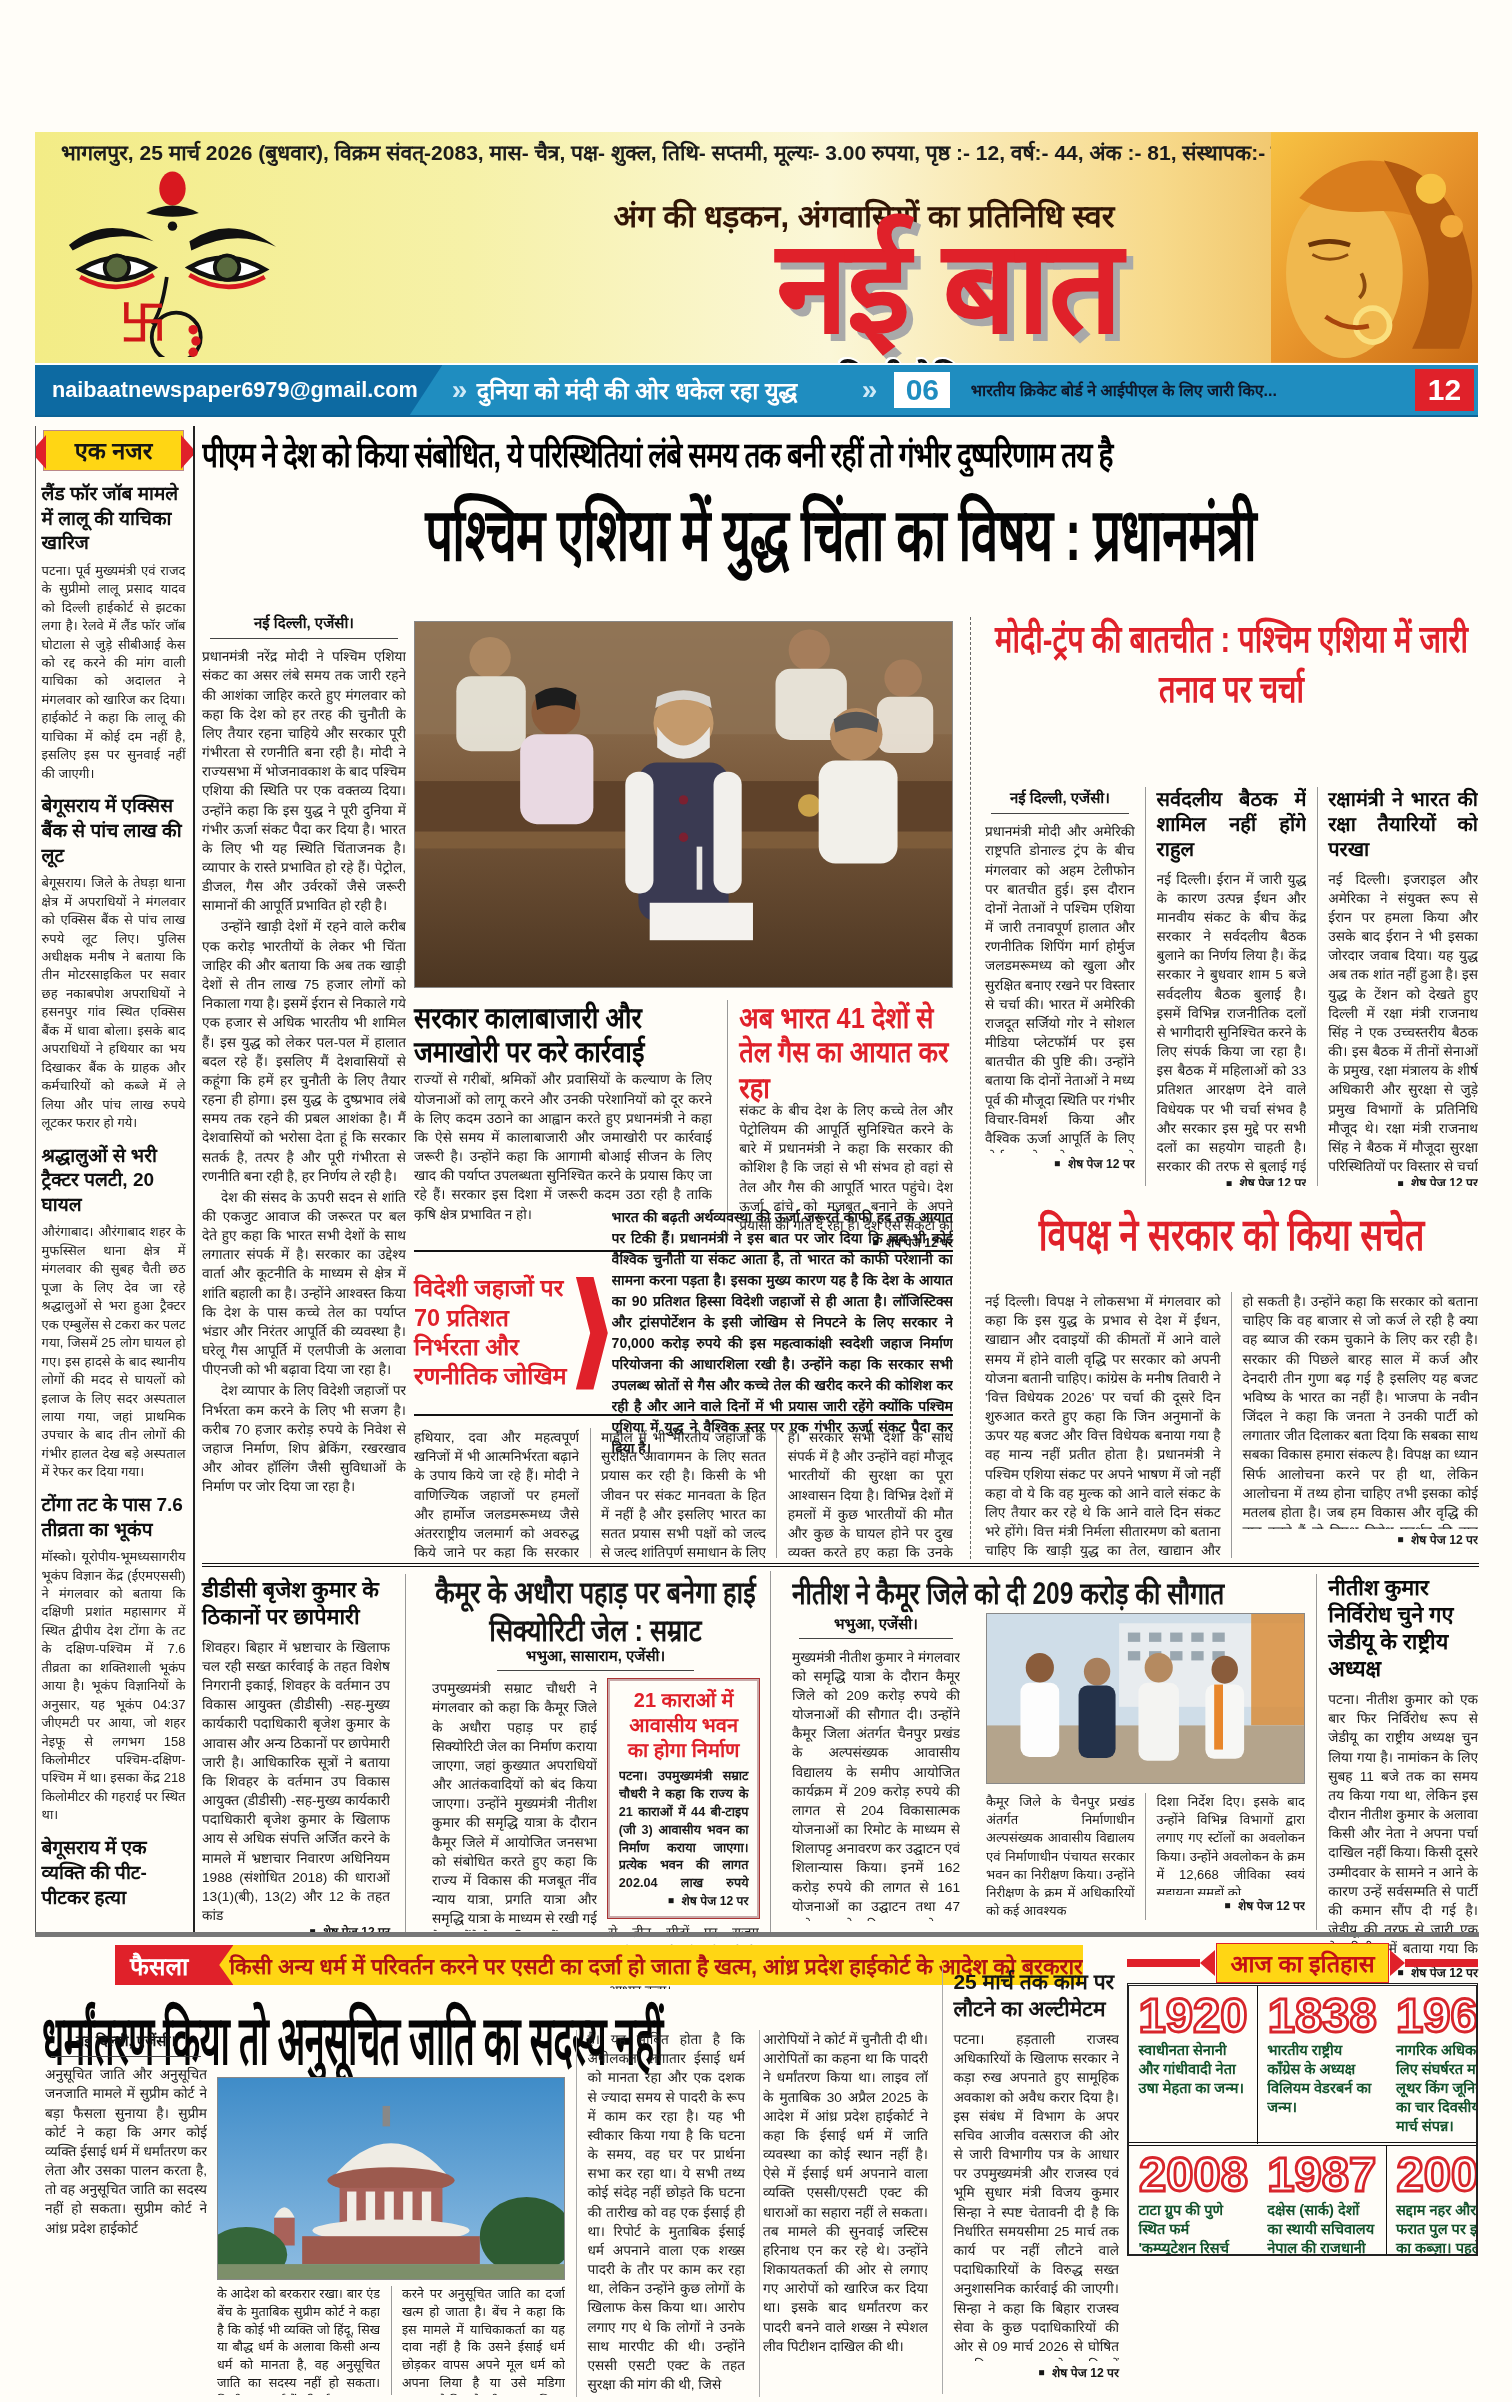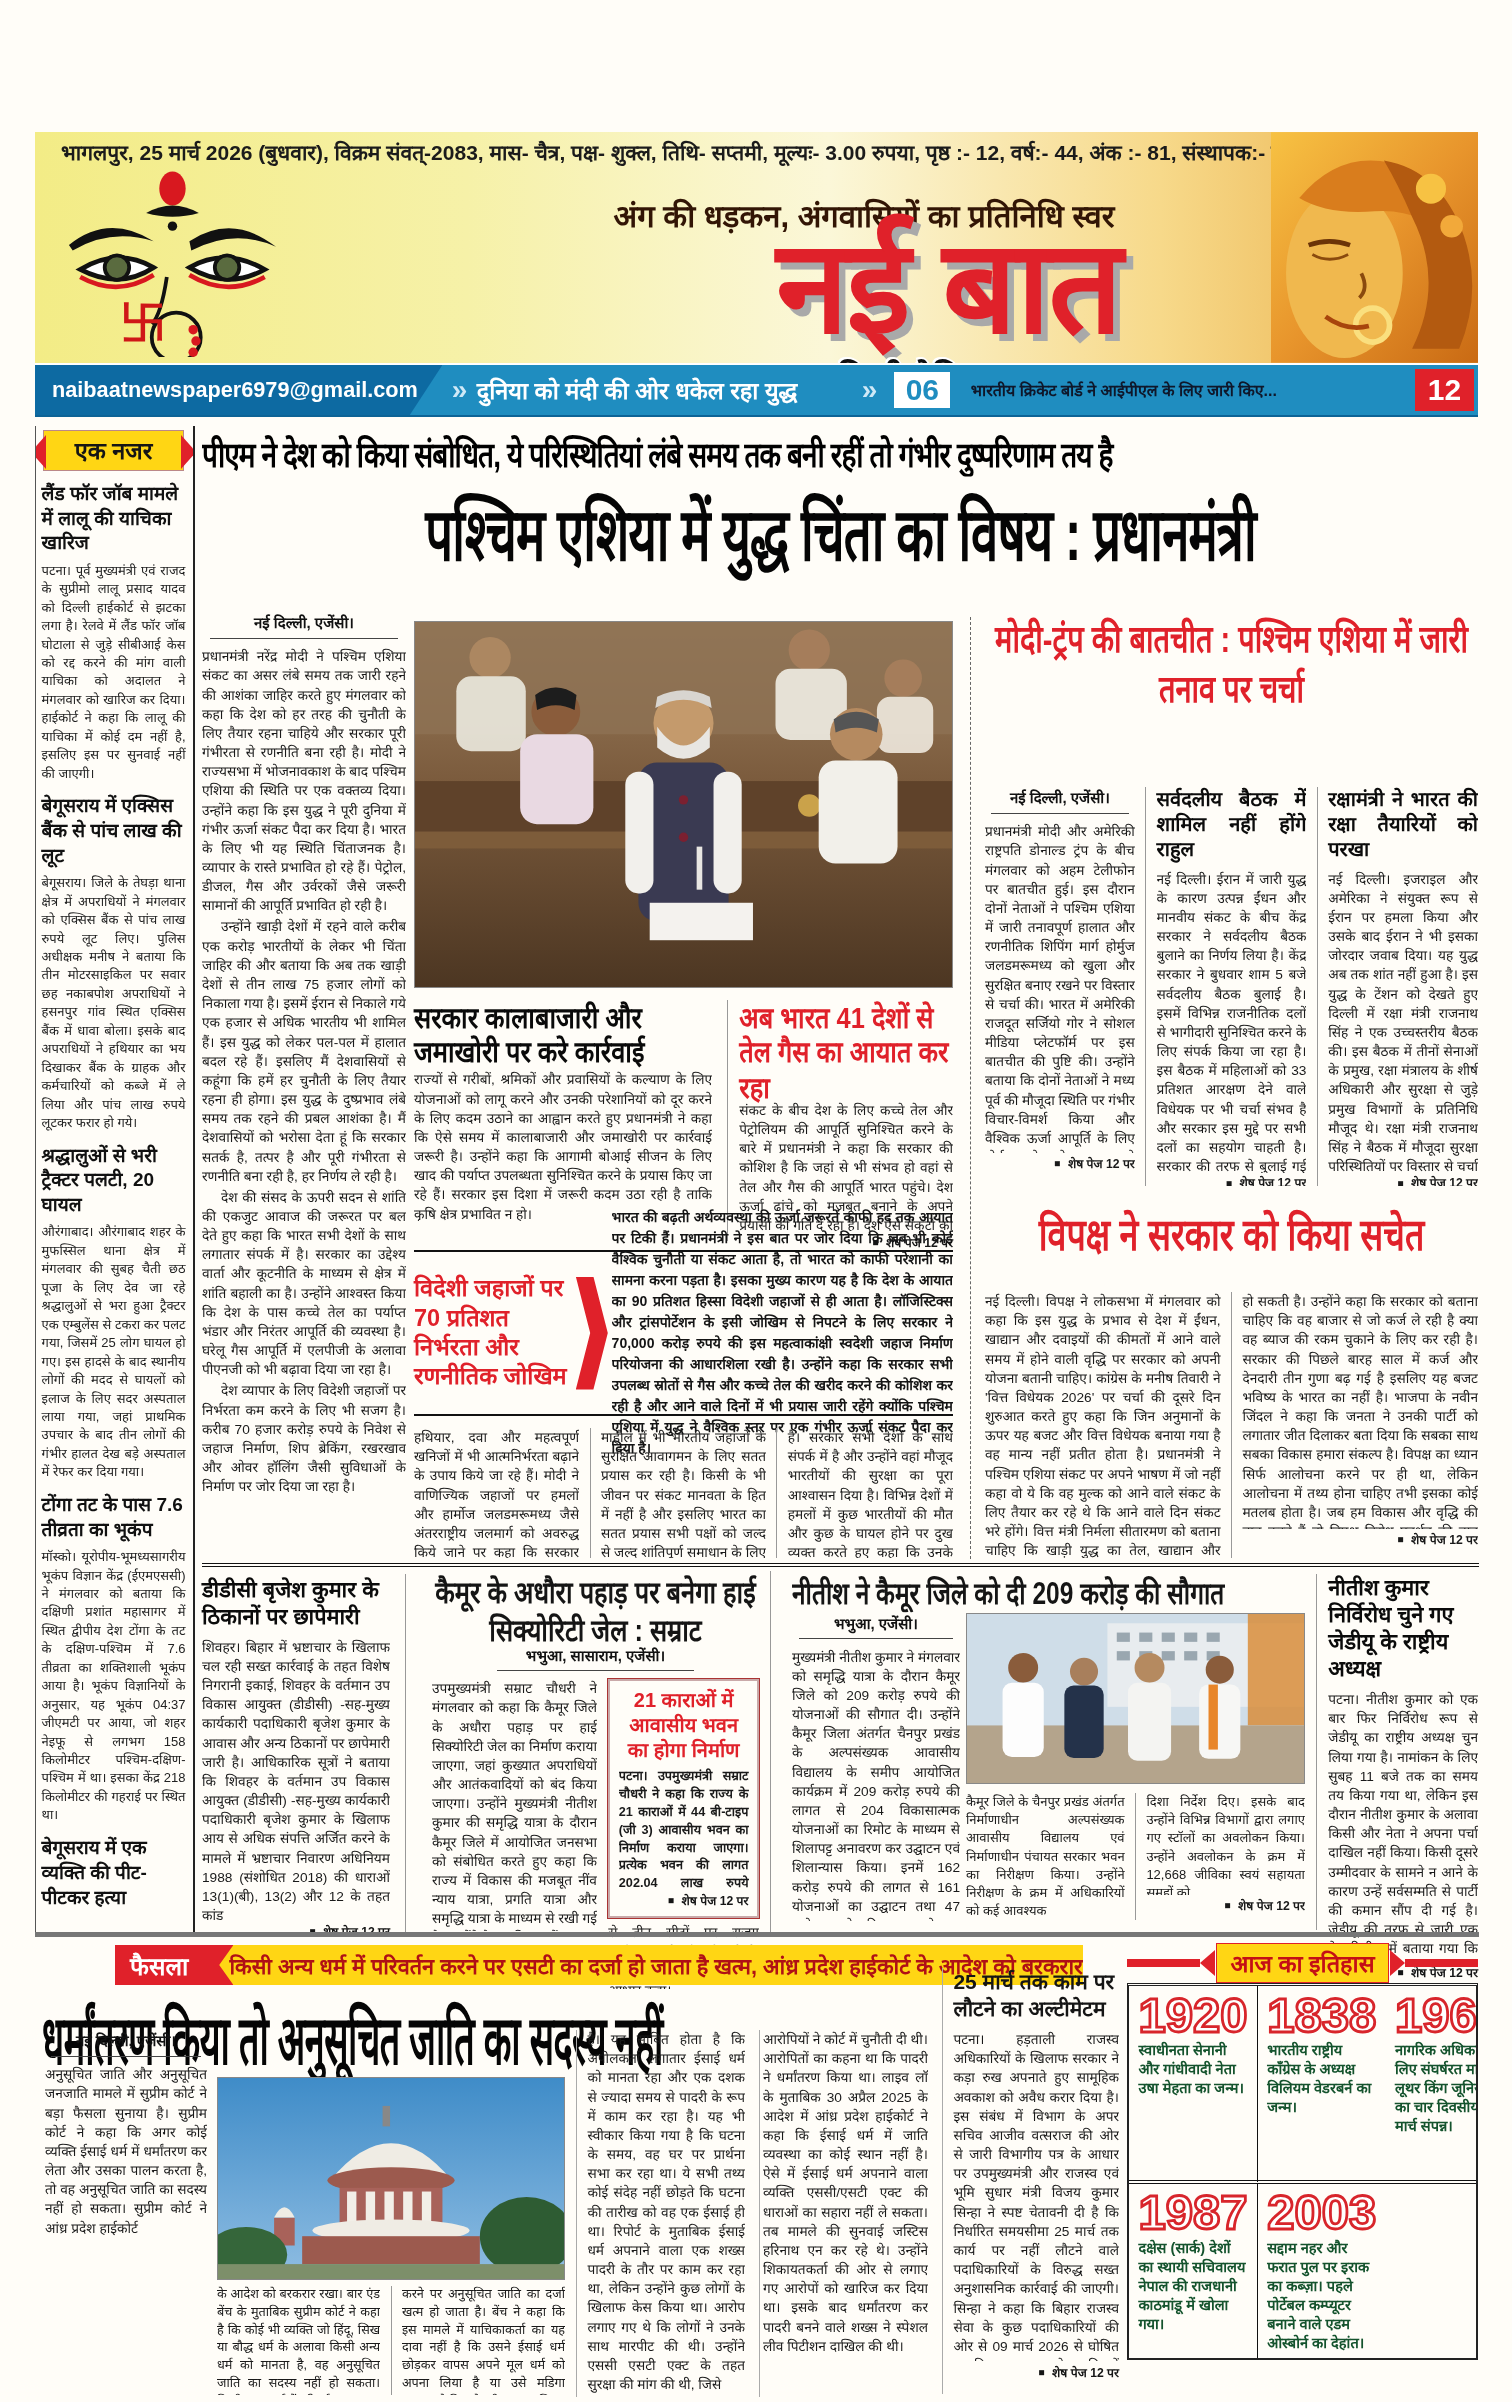--- a/index.html
+++ b/index.html
@@ -85,21 +85,21 @@
   .blockhead{font-size:21.7px;line-height:1.25;font-weight:900;color:#0b0b0b;margin:0 0 7.5px;}
   .jail{position:absolute;left:405px;top:1574px;width:354px;height:358px;border-left:1.4px solid #999;padding-left:26px;}
   .jail .hd{font-size:25.4px;line-height:1.25;font-weight:900;text-align:center;margin:0 0 7.5px;transform:scaleY(1.2);transform-origin:top center;}
   .jail .row{display:flex;gap:11.3px;}
   .jail .row .c1{width:165px;}
   .redbox{border:2.4px solid #c9a9a9;outline:0.9px solid #a33;padding:6.6px 8.5px;margin-bottom:5.6px;}
   .redbox h4{margin:0 0 5.6px;font-size:20px;line-height:1.25;font-weight:900;color:#e0212a;text-align:center;}
   .redbox .col{font-size:12.7px;font-weight:600;}
   .saugat{position:absolute;left:770px;top:1571px;width:535px;height:362px;border-left:1.4px solid #999;padding-left:21px;}
   .saugat .hd{font-size:24.5px;font-weight:900;white-space:nowrap;overflow:hidden;margin:0 0 9.4px;transform:scaleY(1.25);transform-origin:top left;}
-  .saugat .row{display:flex;gap:6px;}
+  .saugat .row{display:flex;gap:26px;}
   .saugat .c1{width:168px;flex:none;}
   .photo2{width:100%;height:171px;border:0.9px solid #888;}
   .capcols{display:flex;margin-top:5.6px;}
   .jdu{position:absolute;left:1316px;top:1574px;width:162px;height:356px;border-left:1.4px solid #999;padding-left:11.3px;}
 
   
   .hrule-bot{position:absolute;left:35px;top:1932px;width:1444px;border-top:5.6px solid #777;}
   .vband{position:absolute;left:115px;top:1945px;width:968px;height:40px;display:flex;align-items:stretch;}
   .vband .lab{background:#e0212a;color:#fff;font-size:24.5px;font-weight:900;display:flex;align-items:center;padding:0 45px 0 15px;
               clip-path:polygon(0 0,100% 0,88% 50%,100% 100%,0 100%);}
@@ -116,21 +116,21 @@
   .ult h3{margin:0 0 7.5px;font-size:21px;line-height:1.3;font-weight:900;}
 
   
   .hist{position:absolute;left:1127px;top:1943px;width:351px;height:423px;}
   .histband{position:relative;height:40px;display:flex;align-items:center;}
   .histband .line{flex:1;height:7.5px;background:#e0212a;}
   .histband .lbl{position:relative;background:#ffd614;border:1.9px solid #e0212a;color:#c40f16;font-size:23.5px;font-weight:900;
                  padding:2.8px 13px;margin:0 1.9px;}
   .histband .tri-l{width:0;height:0;border-top:13px solid transparent;border-bottom:13px solid transparent;border-right:15px solid #e0212a;}
   .histband .tri-r{width:0;height:0;border-top:13px solid transparent;border-bottom:13px solid transparent;border-left:15px solid #e0212a;}
-  .histbox{border:2.8px solid #222;border-top:3.8px double #222;height:377px;display:grid;grid-template-columns:1fr 1fr 1fr 1fr;overflow:hidden;}
+  .histbox{border:2.8px solid #222;border-top:3.8px double #222;height:273px;display:grid;grid-template-columns:1fr 1fr 1fr;overflow:hidden;}
   .hcell{padding:3.8px 9.4px 5.6px;border-bottom:4.7px double #111;}
   .hcell:nth-child(odd){border-right:1.9px solid #111;}
   .hyear{font-size:49px;font-weight:900;text-align:center;line-height:1.05;color:#fff;
          -webkit-text-stroke:2.8px #d8252b;text-shadow:0 0 0.9px #d8252b;}
   .htext{font-size:14.6px;font-weight:800;line-height:1.3;color:#14532d;}
 </style>
 </head>
 <body>
 
 <div class="page">

